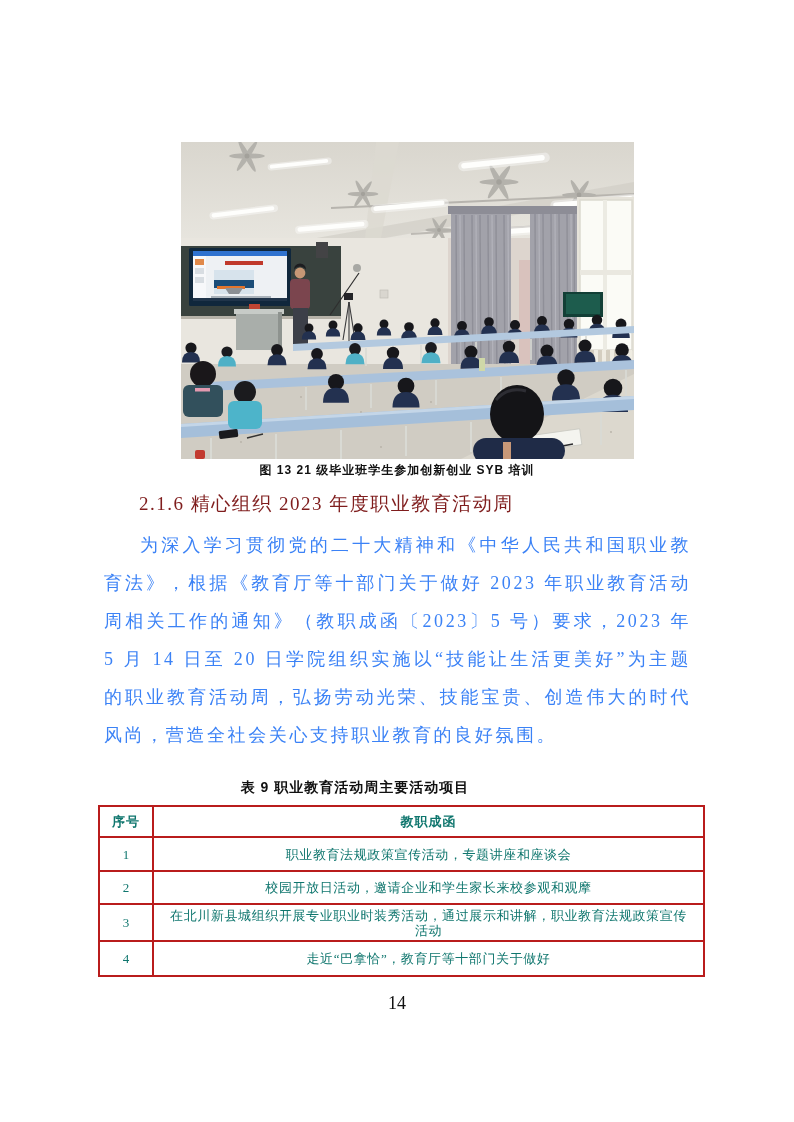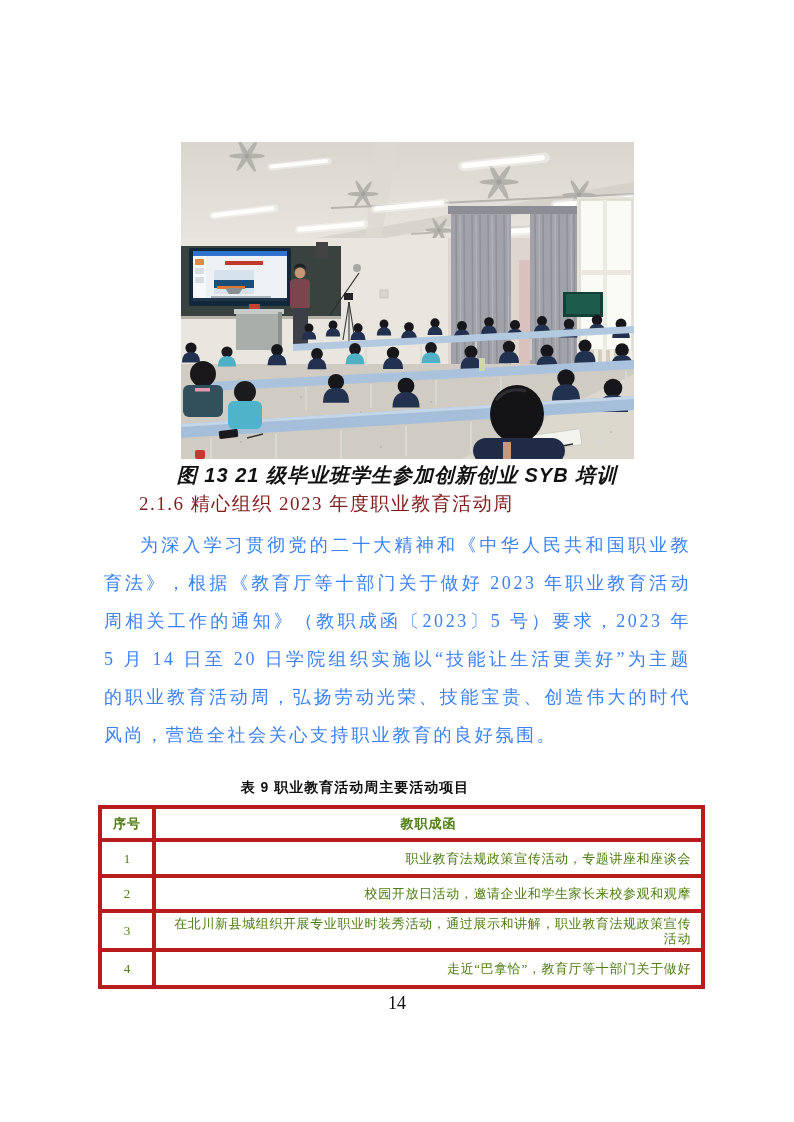--- a/index.html
+++ b/index.html
@@ -4,41 +4,41 @@
 <style>
   html,body{margin:0;padding:0;background:#ffffff;}
   .page{position:relative;width:794px;height:1122px;background:#ffffff;overflow:hidden;
         font-family:"Liberation Serif","DejaVu Serif",serif;color:#1a1a1a;}
 
   .photo-wrap{position:absolute;left:181px;top:142px;width:453px;height:317px;}
   .photo-wrap svg{display:block;width:453px;height:317px;}
 
   .caption{position:absolute;left:0;top:462px;width:794px;text-align:center;
            font-family:"Liberation Sans","DejaVu Sans",sans-serif;font-weight:700;
-           font-size:20px;letter-spacing:1px;color:#111;font-style:italic;}
+           font-size:12px;letter-spacing:1px;color:#111;}
 
   .heading{position:absolute;left:139px;top:491px;margin:0;font-weight:400;
            font-size:19px;letter-spacing:1.5px;color:#7f1d1d;}
 
   .body-para{position:absolute;left:104px;top:526px;width:587px;margin:0;
              font-size:18px;line-height:38px;letter-spacing:2.6px;
              text-align:justify;text-align-last:left;text-indent:2em;color:#3b82f6;}
 
   .table-title{position:absolute;left:0;top:779px;width:710px;text-align:center;
                font-family:"Liberation Sans","DejaVu Sans",sans-serif;font-weight:700;
                font-size:14px;letter-spacing:1px;color:#111;}
 
   table.doc-table{position:absolute;left:98px;top:805px;width:607px;
                   border-collapse:collapse;table-layout:fixed;}
-  .doc-table th,.doc-table td{border:4px solid #b91c1c;font-size:13px;color:#4d7c0f;
+  .doc-table th,.doc-table td{border:2px solid #b91c1c;font-size:13px;color:#0f766e;
                   line-height:15px;vertical-align:middle;padding:2px 4px;}
   .doc-table th{font-weight:700;text-align:center;height:25px;letter-spacing:1px;}
   .doc-table col.c1{width:54px;}
   .doc-table td.idx{text-align:center;height:27px;}
-  .doc-table td.name{text-align:right;padding:2px 10px;letter-spacing:0.6px;}
+  .doc-table td.name{text-align:center;padding:2px 10px;letter-spacing:0.6px;}
   .doc-table tr.r1 td{height:28px;}
   .doc-table tr.r2 td{height:27px;}
   .doc-table tr.r3 td{height:31px;}
   .doc-table tr.r4 td{height:29px;}
 
   .page-number{position:absolute;left:0;top:993px;width:794px;text-align:center;
                font-size:18px;color:#111;}
 </style>
 </head>
 <body>

